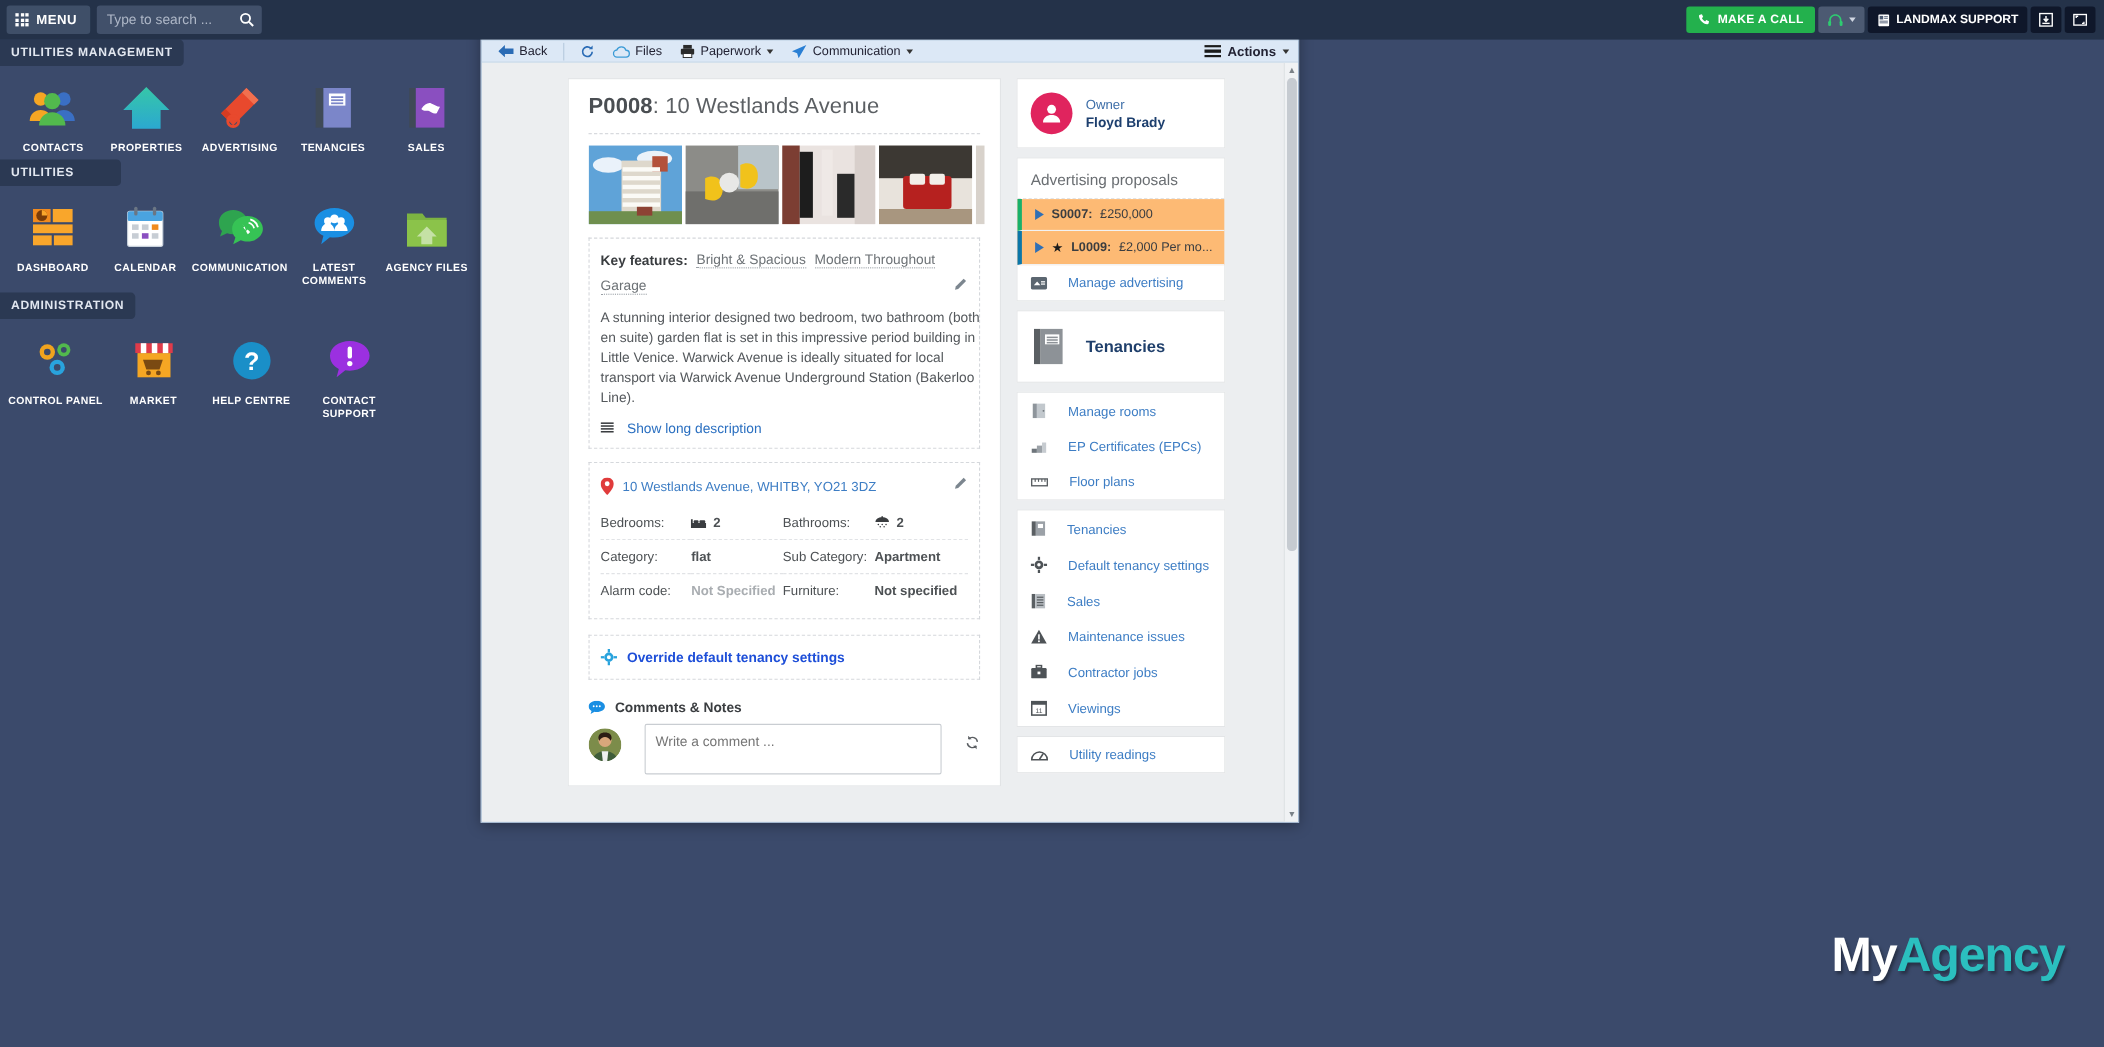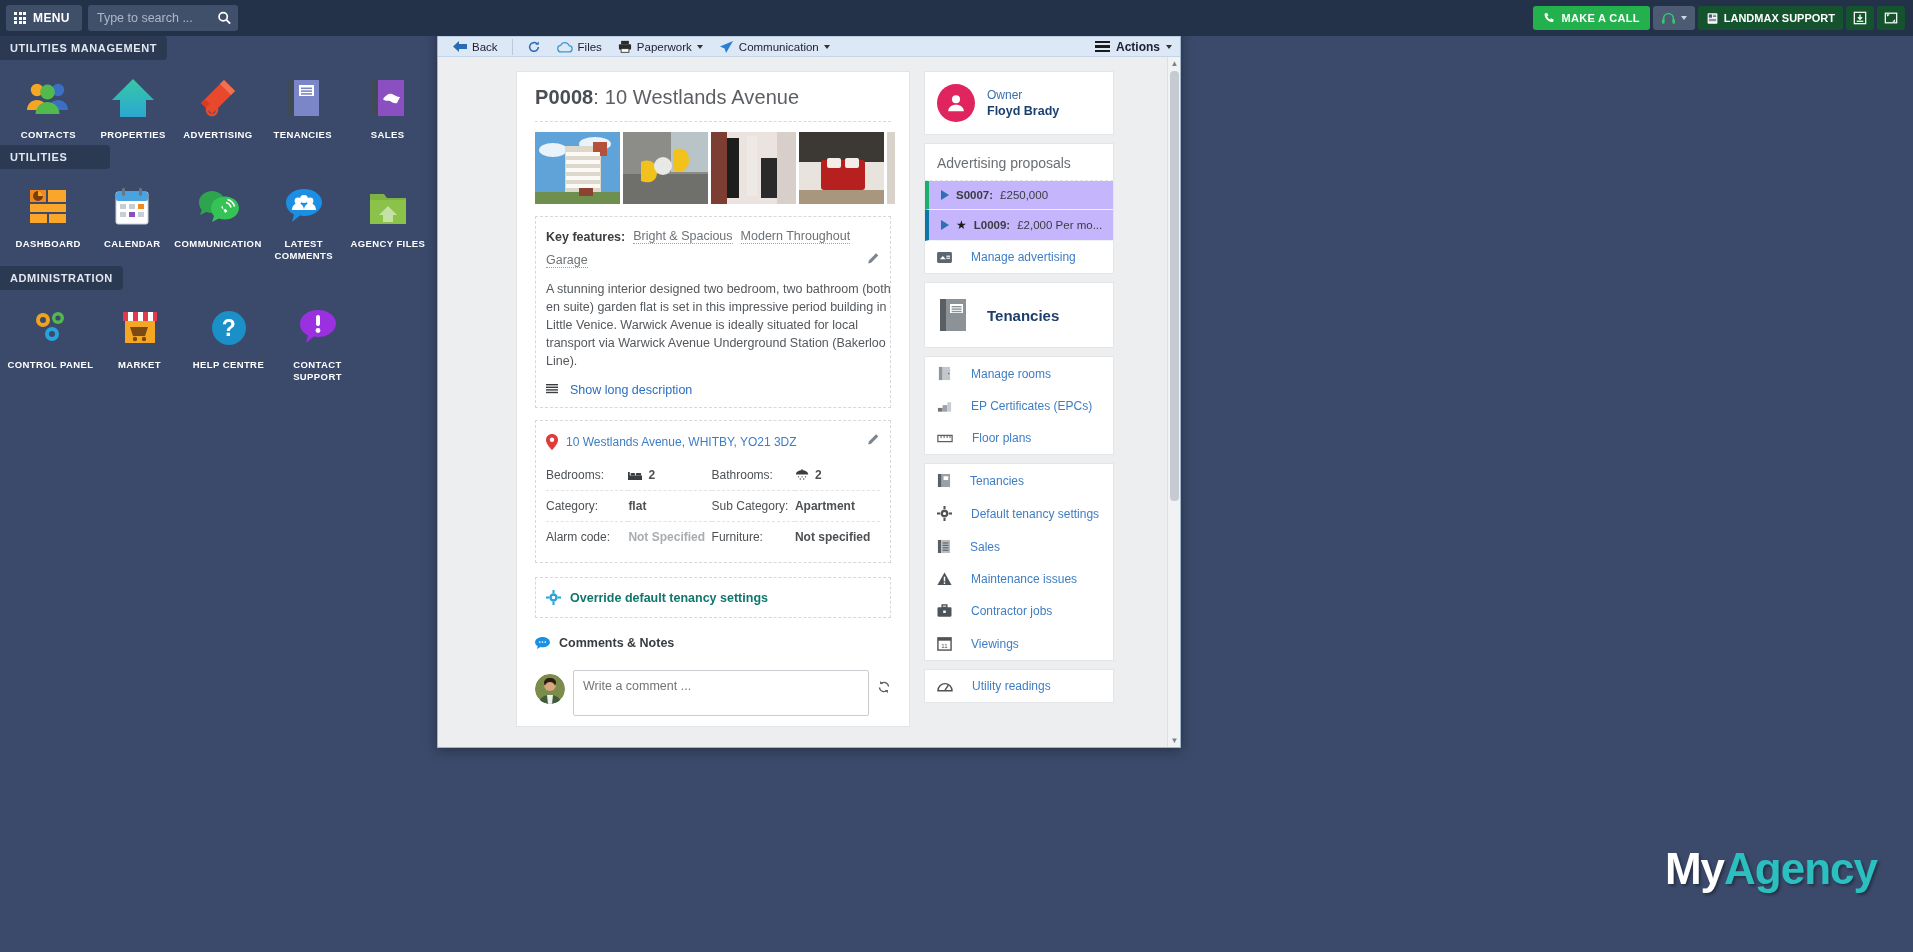--- a/index.html
+++ b/index.html
@@ -56,21 +56,21 @@
     display: flex; align-items: center; gap: 6px;
     background: #23b14d; color: #fff; height: 24px; padding: 0 10px;
     border-radius: 3px; font-size: 11px; font-weight: bold; letter-spacing: .3px;
     cursor: pointer;
   }
   .hdr-btn {
     display: flex; align-items: center; gap: 5px;
     background: #4c5a72; color: #fff; height: 24px; padding: 0 8px;
     border-radius: 3px; font-size: 11px; font-weight: bold; cursor: pointer;
   }
-  .hdr-btn.plain { background: #14532d; }
+  .hdr-btn.plain { background: #0f172a; }
   .caret { width: 0; height: 0; border-left: 3.5px solid transparent; border-right: 3.5px solid transparent; border-top: 4px solid #cfd6e2; }
 
   
   #launcher { position: absolute; top: 36px; left: 0; width: 430px; }
   .grp-label {
     background: #2b3953; color: #e2e7f0;
     font-size: 11px; font-weight: bold; letter-spacing: .6px;
     padding: 6px 10px; width: max-content; min-width: 110px;
     border-radius: 0 4px 4px 0;
   }
@@ -151,45 +151,45 @@
 
   table.details { width: 100%; border-collapse: collapse; margin-top: 10px; font-size: 12px; }
   table.details td { padding: 8px 0; border-bottom: 1px dashed #e1e3e6; color: #4d5154; vertical-align: middle; }
   table.details tr:last-child td { border-bottom: 0; }
   td.k { width: 92px; color: #4d5154; }
   td.v { width: 95px; font-weight: bold; color: #36393c; }
   td.v.muted { color: #a9adb1; font-weight: bold; }
   .ico-inline { margin-right: 6px; vertical-align: -2px; }
 
   .override-box { border: 1px dashed #d5d8dc; padding: 12px 10px; margin-top: 14px; display: flex; align-items: center; gap: 9px; }
-  .override-box span.t { color: #0f766e; font-weight: bold; font-size: 12.5px; cursor: pointer; }
+  .override-box span.t { color: #1d4ed8; font-weight: bold; font-size: 12.5px; cursor: pointer; }
 
   .comments-h { display: flex; align-items: center; gap: 9px; margin-top: 18px; font-weight: bold; font-size: 12.5px; color: #3a3d40; }
-  .comment-row { display: flex; align-items: flex-start; gap: 8px; margin-top: 20px; }
+  .comment-row { display: flex; align-items: flex-start; gap: 21px; margin-top: 8px; }
   .avatar-img { width: 30px; height: 30px; border-radius: 50%; overflow: hidden; flex: none; margin-top: 4px; }
   .comment-box {
     flex: 1; height: 46px; border: 1px solid #c9cdd2; border-radius: 2px;
     padding: 8px 9px; font-size: 12.5px; color: #9aa0a6; resize: none; outline: none;
     font-family: "Liberation Sans", sans-serif; background: #fff;
   }
   .refresh-ico { margin-top: 10px; color: #5a5e62; cursor: pointer; }
 
   
   .side-col { width: 190px; margin-top: 14px; margin-left: 14px; }
   .s-card { background: #fff; border: 1px solid #e3e5e7; margin-bottom: 8px; }
   .owner-card { display: flex; align-items: center; gap: 12px; padding: 12px 12px; }
   .owner-av { width: 38px; height: 38px; border-radius: 50%; background: #e0245e; display: flex; align-items: center; justify-content: center; flex: none; }
   .owner-lab { font-size: 12px; color: #3d6ea8; }
   .owner-name { font-size: 12.5px; font-weight: bold; color: #1d3f6e; margin-top: 2px; }
 
   .s-head { font-size: 14px; color: #6a6e72; padding: 11px 12px 9px; border-bottom: 1px dashed #e2e4e6; }
   .prop-item {
     display: flex; align-items: center; gap: 7px;
     padding: 8px 10px 8px 12px; font-size: 11.5px; color: #3a3d40;
-    border-left: 4px solid transparent; background: #c4b5fd; cursor: pointer;
+    border-left: 4px solid transparent; background: #fdba74; cursor: pointer;
     border-bottom: 1px solid #f1f2f3;
   }
   .prop-item b { font-weight: bold; }
   .play-tri { width: 0; height: 0; border-top: 5px solid transparent; border-bottom: 5px solid transparent; border-left: 8px solid #2f6fb5; }
   .s-link { display: flex; align-items: center; gap: 19px; padding: 9px 12px; font-size: 12px; color: #3d7dc4; cursor: pointer; }
   .ten-card { display: flex; align-items: center; gap: 14px; padding: 14px 14px; }
   .ten-title { font-size: 15px; font-weight: bold; color: #1f3f6b; }
 
   
   .win-scroll {

